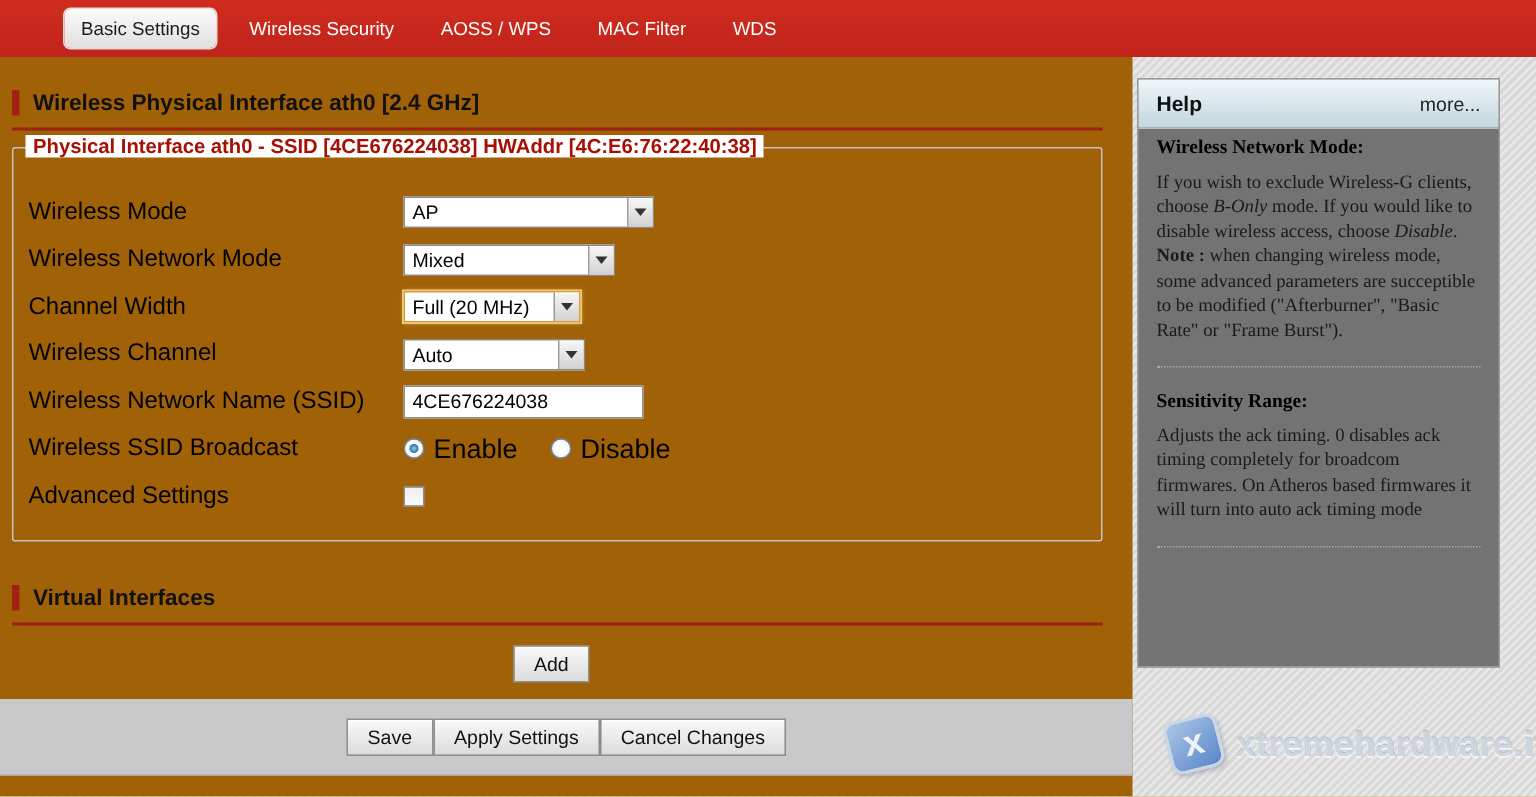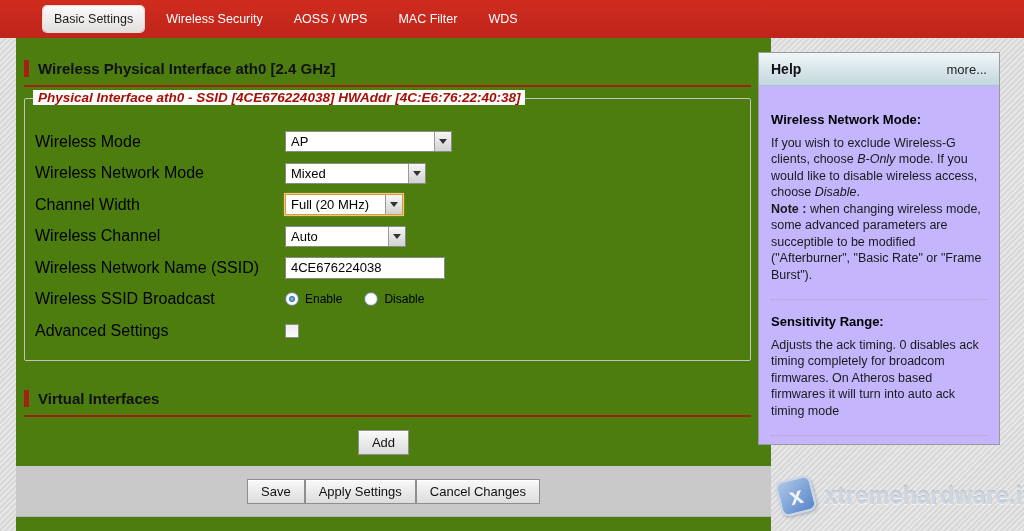--- a/index.html
+++ b/index.html
@@ -22,39 +22,39 @@
   }
   .nav .tab.active {
     background:linear-gradient(#fbfbfb,#e2e0df);
     color:#1c1c1c; border-radius:4px; box-shadow:0 0 0 1px #f3d9d6;
     padding:6px 11px;
     margin-left:37px;
   }
 
   
   .main {
-    position:absolute; left:16px; top:38px; width:755px; height:493px;
-    background:#4d7c0f;
+    position:absolute; left:0; top:38px; width:755px; height:493px;
+    background:#a16207;
   }
   .sec-heading {
     position:absolute; left:8px; display:flex; align-items:center; gap:9px;
   }
   .sec-heading .redbar { width:5px; height:17px; background:#a32014; }
   .sec-heading .txt { font-size:15px; font-weight:bold; color:#111; }
   .sec-hr {
     position:absolute; left:8px; width:727px; height:2px; background:#9e2116;
   }
 
   .fieldset {
     position:absolute; left:8px; top:60px; width:727px; height:263px;
     border:1px solid #c3c3c3; border-radius:2px;
   }
   .fieldset .legend {
     position:absolute; top:-9px; left:8px; background:#fff; padding:0 5px;
-    font-size:13.5px; font-weight:bold; color:#a80f04; white-space:nowrap;font-style:italic;
+    font-size:13.5px; font-weight:bold; color:#a80f04; white-space:nowrap;
   }
   .rows { padding:27px 0 0 10px; }
   .row { height:31.5px; display:flex; align-items:center; }
   .row .lbl { width:250px; font-size:16px; color:#000; }
 
   
   .sel {
     height:21px; background:#fff; border:1px solid #8a8a8a;
     display:flex; align-items:stretch; cursor:pointer;
   }
@@ -84,21 +84,21 @@
   .radio-opt { display:flex; align-items:center; gap:6px; cursor:pointer; }
   .radio {
     width:14px; height:14px; border-radius:50%;
     border:1px solid #6f8393; background:radial-gradient(#fff 40%,#dfe5e9);
     position:relative;
   }
   .radio.checked::after {
     content:""; position:absolute; left:3px; top:3px; width:6px; height:6px;
     border-radius:50%; background:radial-gradient(#7ec0ec 10%,#1d5f94 80%);
   }
-  .radio-opt .rlbl { font-size:12px; color:#000; }
+  .radio-opt .rlbl { font-size:18px; color:#000; }
 
   .checkbox {
     width:14px; height:14px; border:1px solid #8d8d8d;
     background:linear-gradient(#eee,#fafafa); cursor:pointer;
   }
 
   
   .btn {
     font-family:"Liberation Sans", sans-serif;
     font-size:13px; color:#111;
@@ -110,31 +110,31 @@
 
   .footer-bar {
     position:absolute; left:0; top:428px; width:755px; height:51px;
     background:#c9c9c9; border-bottom:1px solid #b5b5b5;
     display:flex; align-items:center; justify-content:center; 
   }
 
   
   .help {
     position:absolute; left:758px; top:52px; width:242px; height:393px;
-    background:#c4b5fd; border:1px solid #9b9b9b;
+    background:#737373; border:1px solid #9b9b9b;
   }
   .help-header {
     height:33px; background:linear-gradient(#f0f6f8,#c2d7de);
     border-bottom:1px solid #adc2c9;
     display:flex; align-items:center; justify-content:space-between;
     padding:0 12px;
   }
   .help-header .h-title { font-size:14px; font-weight:bold; color:#111; }
   .help-header .h-more { font-size:13px; color:#222; cursor:pointer; }
-  .help-body { padding:24px 12px; font-size:12.5px; color:#1a1a1a; line-height:16.5px; }
+  .help-body { padding:2px 12px; font-size:12.5px; color:#1a1a1a; line-height:16.5px;font-family:Liberation Serif, serif; }
   .help-body h4 { font-size:13px; margin:2px 0 6px; color:#000; }
   .help-body p { margin:0 0 2px; }
   .help-body .em { font-style:italic; }
   .help-body .bold { font-weight:bold; }
   .help-divider { border:none; border-top:1px dotted #a9a9a9; margin:16px 0 14px; }
 
   
   .watermark {
     position:absolute; left:778px; top:478px; display:flex; align-items:center;
     opacity:.9;

